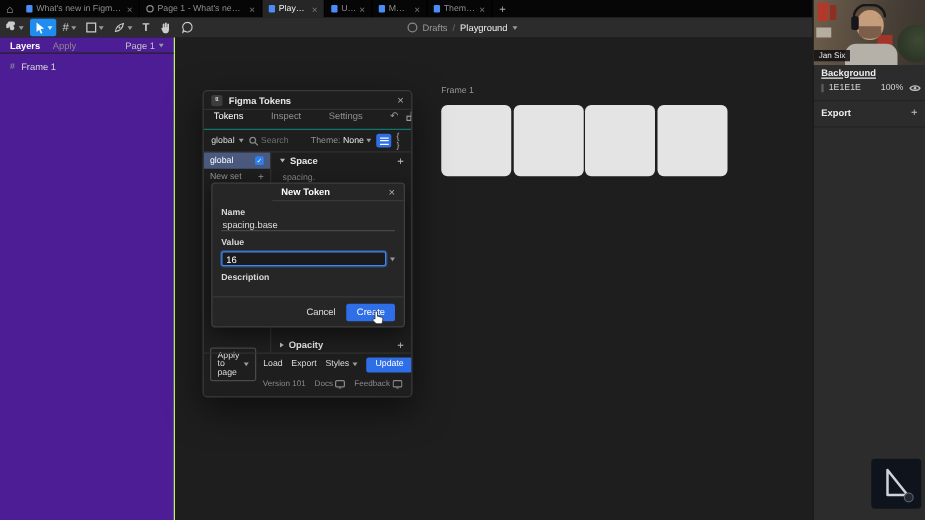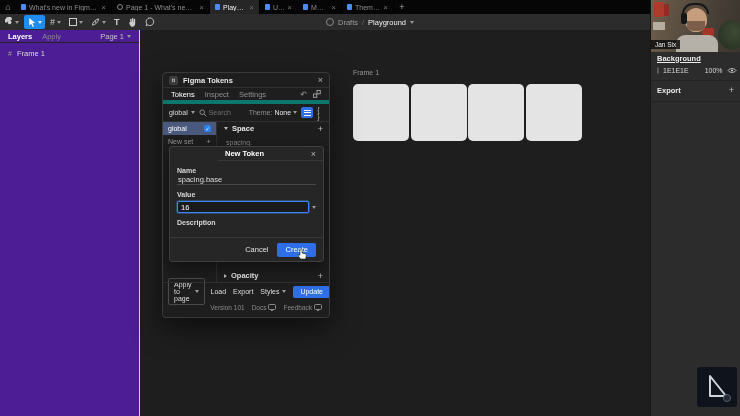--- a/index.html
+++ b/index.html
@@ -69,21 +69,21 @@
   .rp-div { border-bottom:1px solid #232323; margin-top:4px; }
   .rp-export { height:14px; margin-top:2px; font-size:7.5px; font-weight:bold; color:#ececec; }
   .rp-plus { margin-left:auto; color:#c0c0c0; font-size:9px; font-weight:normal; }
 
   
   .plugin { position:absolute; left:162px; top:72px; width:168px; height:246px; background:#1e1e1e; border:1px solid #3a3a3a; border-radius:4px; box-shadow:0 10px 28px rgba(0,0,0,.55); overflow:hidden; }
   .pg-titlebar { height:15px; display:flex; align-items:center; padding:0 6px; border-bottom:1px solid #303030; }
   .pg-logo { width:9px; height:9px; background:#3d3d3d; border-radius:2px; color:#fff; font-size:5px; display:flex; align-items:center; justify-content:center; }
   .pg-title { margin-left:5px; font-size:7.5px; font-weight:bold; color:#e8e8e8; }
   .pg-x { margin-left:auto; color:#b0b0b0; font-size:9px; }
-  .pg-tabs { height:16px; display:flex; align-items:center; padding:0 8px; gap:10px; border-bottom:4px solid #0f766e; font-size:7.5px; color:#909090; }
+  .pg-tabs { height:16px; display:flex; align-items:flex-start; padding:0 8px; gap:22px; border-bottom:1px solid #0f766e; font-size:7.5px; color:#909090; }
   .pg-tab.on { color:#fff; }
   .pg-winicons { margin-left:auto; display:flex; align-items:center; gap:6px; color:#999; font-size:8px; }
   .pg-toolrow { height:18px; display:flex; align-items:center; padding:0 6px; gap:4px; border-bottom:1px solid #303030; font-size:7px; }
   .pg-set { color:#ddd; display:flex; align-items:center; gap:3px; }
   .pg-search { display:flex; align-items:center; gap:2px; }
   .pg-search input { width:36px; background:transparent; border:none; outline:none; color:#ddd; font-size:7px; font-family:inherit; }
   .pg-search input::placeholder { color:#6f6f6f; }
   .pg-theme { margin-left:auto; display:flex; align-items:center; gap:2px; }
   .pg-theme .lab { color:#909090; } .pg-theme .val { color:#e8e8e8; }
   .pg-bluebtn { width:13px; height:11px; border-radius:2px; background:#2e6fe8; display:flex; flex-direction:column; justify-content:center; gap:1.5px; padding:0 2.5px; }

